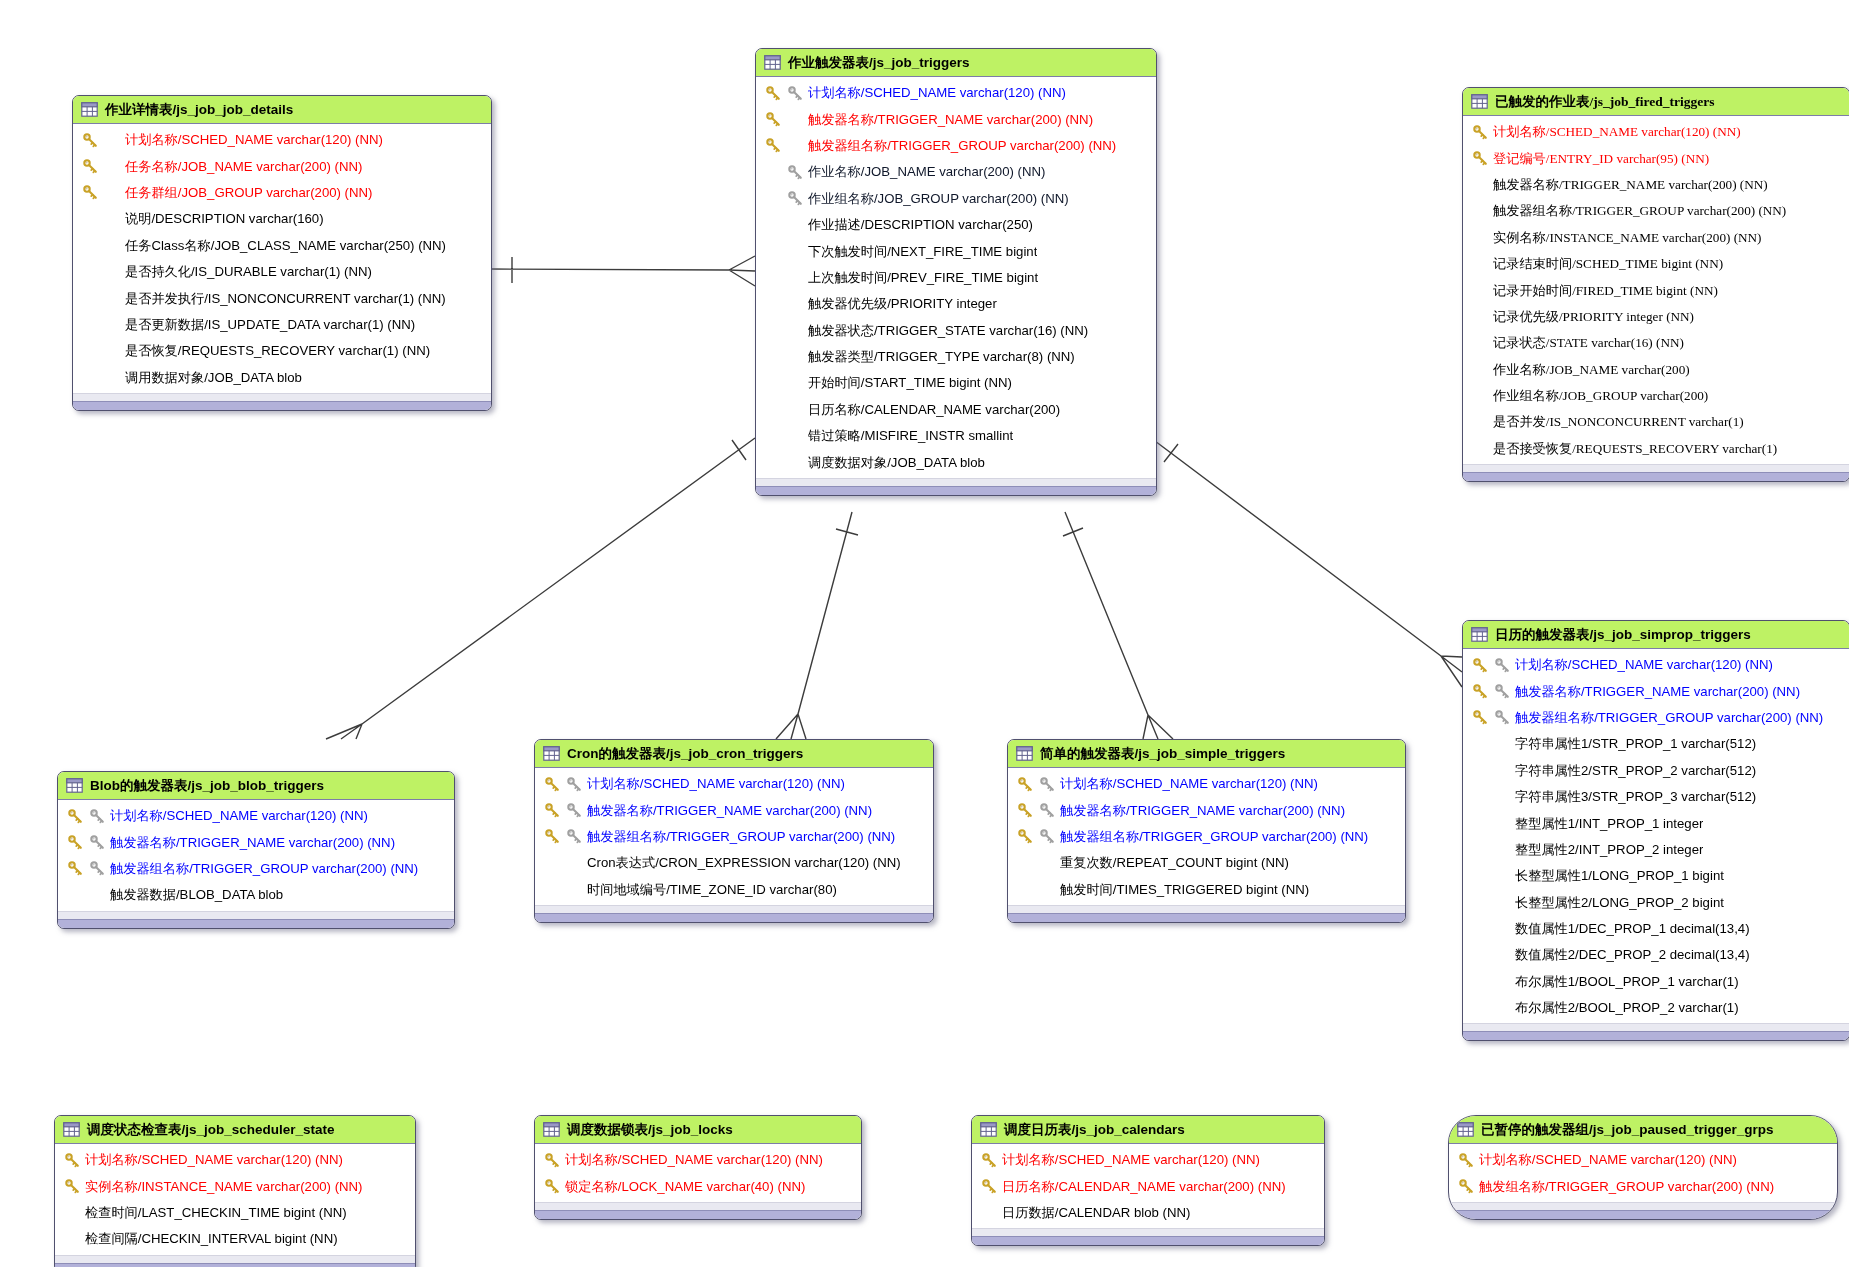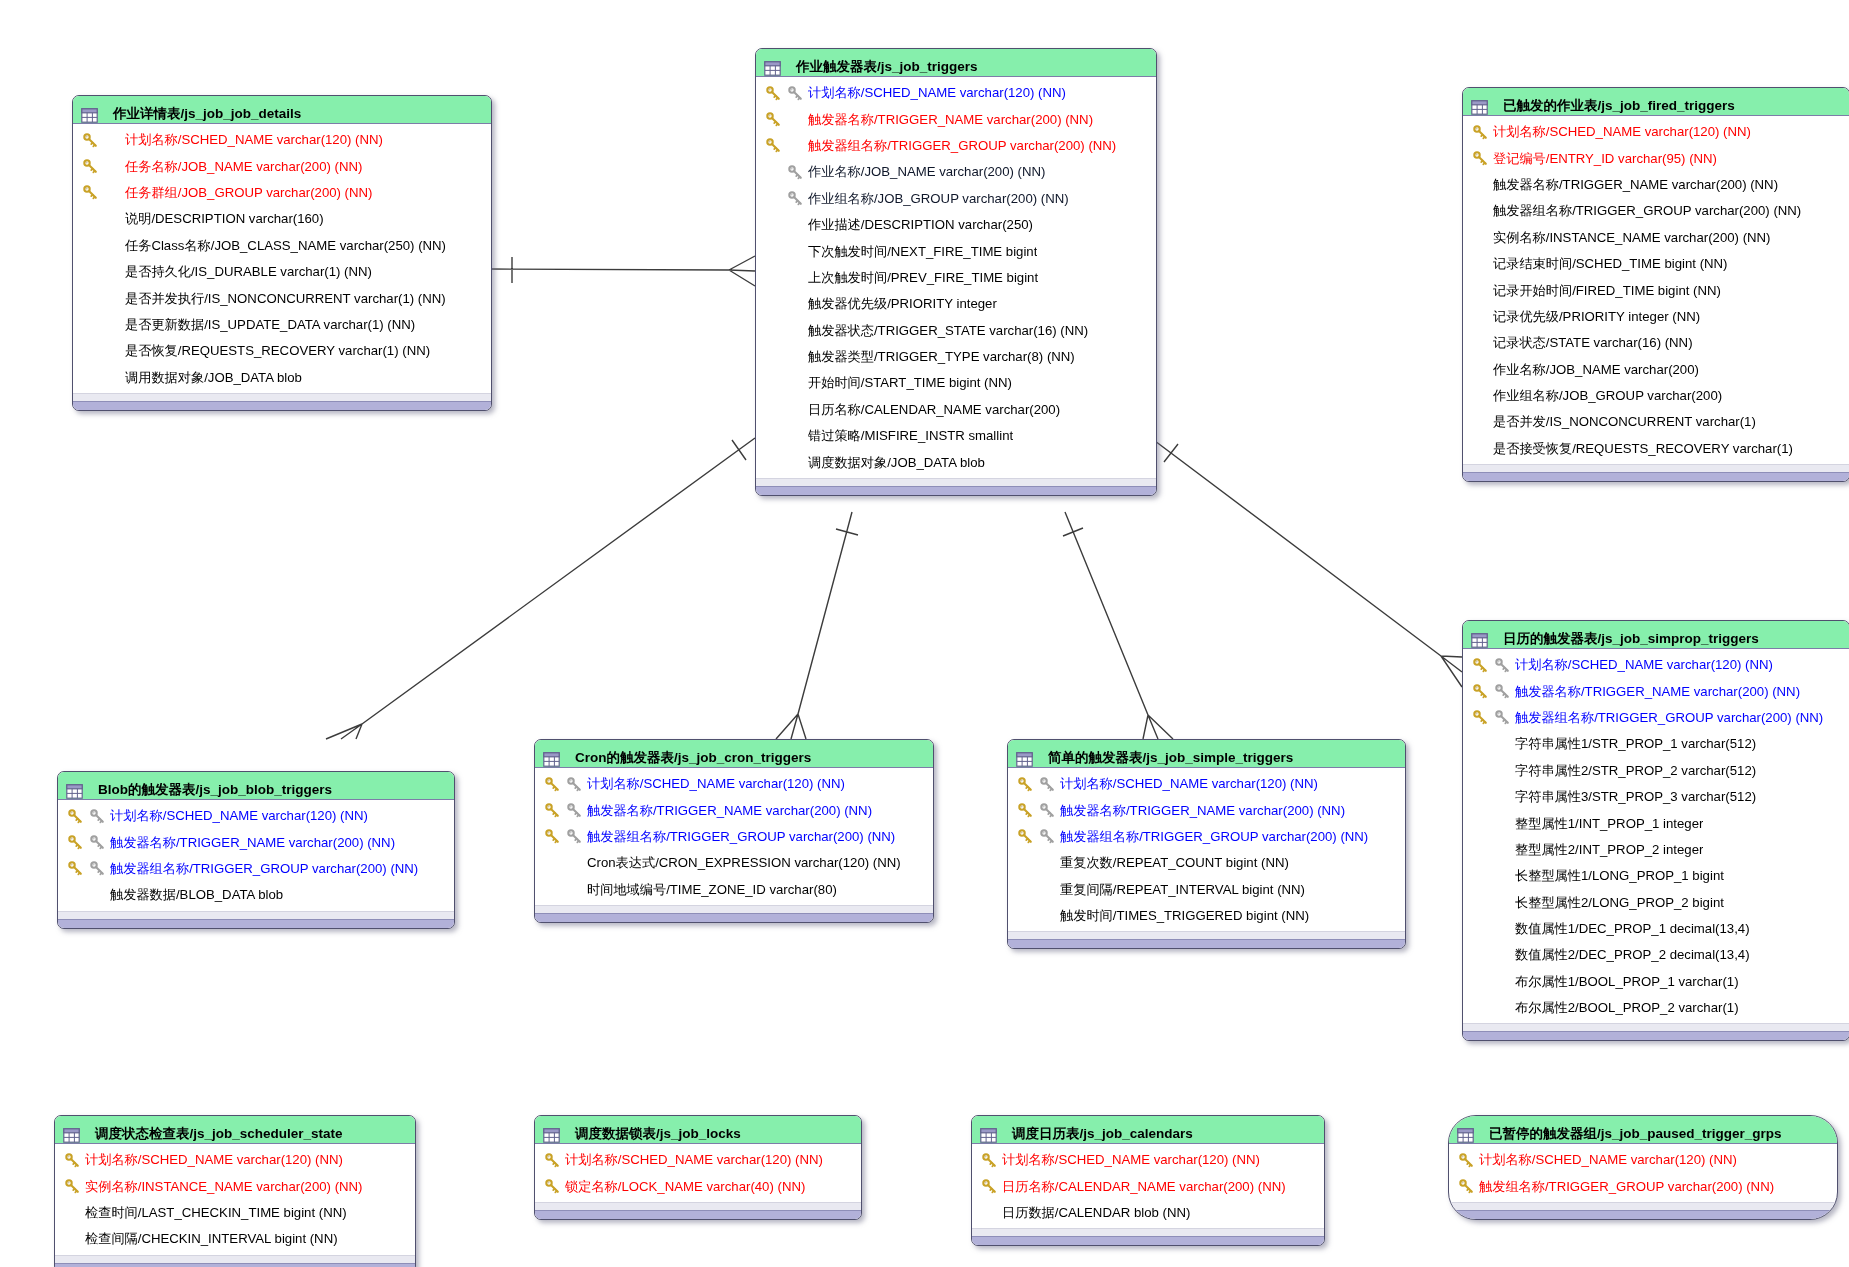--- a/index.html
+++ b/index.html
@@ -2,22 +2,22 @@
 <html><head>
 <meta charset="utf-8">
 <style>
   html,body{margin:0;padding:0;background:#fff;}
   .canvas{position:relative;width:1849px;height:1267px;background:#ffffff;overflow:hidden;
           font-family:"Liberation Sans","DejaVu Sans",sans-serif;}
   .rel-layer{position:absolute;left:0;top:0;z-index:0;}
   .rel-layer path{stroke:#3c3c3c;stroke-width:1.4;fill:none;}
   .card{position:absolute;z-index:1;background:#ffffff;border:1.6px solid #50506e;border-radius:7px;
         box-shadow:3px 3px 5px rgba(110,110,135,.5);overflow:hidden;}
-  .card-header{height:27px;background:#86efac;border-bottom:1px solid #7d7da8;
-               display:flex;align-items:flex-end;padding:0 8px;gap:8px;}
+  .card-header{height:27px;background:#bef264;border-bottom:1px solid #7d7da8;
+               display:flex;align-items:center;padding:0 8px;}
   .t-icon{width:17px;height:15px;display:inline-flex;margin-right:7px;flex:0 0 auto;}
   .t-title{font-size:13.5px;font-weight:bold;color:#000;white-space:nowrap;}
   .rows{padding:3px 4px 2px 6px;}
   .row{height:26.4px;display:flex;align-items:center;white-space:nowrap;}
   .slot{width:22px;flex:0 0 22px;display:flex;align-items:center;justify-content:center;}
   .ftext{font-size:13.2px;color:#000;margin-left:2px;overflow:hidden;}
   .cr{color:#ff0000;} .cb{color:#0000ff;} .cg{color:#0f172a;}
   .gray-strip{height:7px;background:#e9e9f1;border-top:1px solid #d4d4e0;}
   .bottom-bar{height:8px;background:#b2b1d9;border-top:1px solid #8e8eb8;}
 </style>
@@ -252,21 +252,21 @@
         </div>
         <div class="row">
           <span class="slot"></span>
           <span class="slot"></span>
           <span class="ftext ">调度数据对象/JOB_DATA blob</span>
         </div>
       </div>
       <div class="gray-strip"></div>
       <div class="bottom-bar"></div>
     </div>
-  <div class="card" style="left:1462px;top:87px;  width:386px;">
+  <div class="card" style="left:1462px;top:87px;  width:386px;font-family:Liberation Serif, serif;">
       <div class="card-header">
         <span class="t-icon">
           <svg width="17" height="15" viewBox="0 0 17 15">
             <rect x="0.8" y="0.8" width="15.4" height="13.4" fill="#ffffff" stroke="#63638e" stroke-width="1.2"></rect>
             <rect x="0.8" y="0.8" width="15.4" height="4" fill="#9a99c6" stroke="#63638e" stroke-width="1.2"></rect>
             <path d="M6.1 4.8 L6.1 14.2 M11.4 4.8 L11.4 14.2 M0.8 9.4 L16.2 9.4" stroke="#63638e" stroke-width="1"></path>
           </svg>
         </span>
         <span class="t-title">已触发的作业表/js_job_fired_triggers</span>
       </div>
@@ -572,25 +572,20 @@
           <span class="ftext cb">触发器组名称/TRIGGER_GROUP varchar(200) (NN)</span>
         </div>
         <div class="row">
           <span class="slot"></span>
           <span class="slot"></span>
           <span class="ftext ">重复次数/REPEAT_COUNT bigint (NN)</span>
         </div>
         <div class="row">
           <span class="slot"></span>
           <span class="slot"></span>
-          <span class="ftext ">重复间隔/REPEAT_INTERVAL bigint (NN)</span>
-        </div>
-        <div class="row">
-          <span class="slot"></span>
-          <span class="slot"></span>
           <span class="ftext ">触发时间/TIMES_TRIGGERED bigint (NN)</span>
         </div>
       </div>
       <div class="gray-strip"></div>
       <div class="bottom-bar"></div>
     </div>
   <div class="card" style="left:1462px;top:620px; width:386px;">
       <div class="card-header">
         <span class="t-icon">
           <svg width="17" height="15" viewBox="0 0 17 15">

